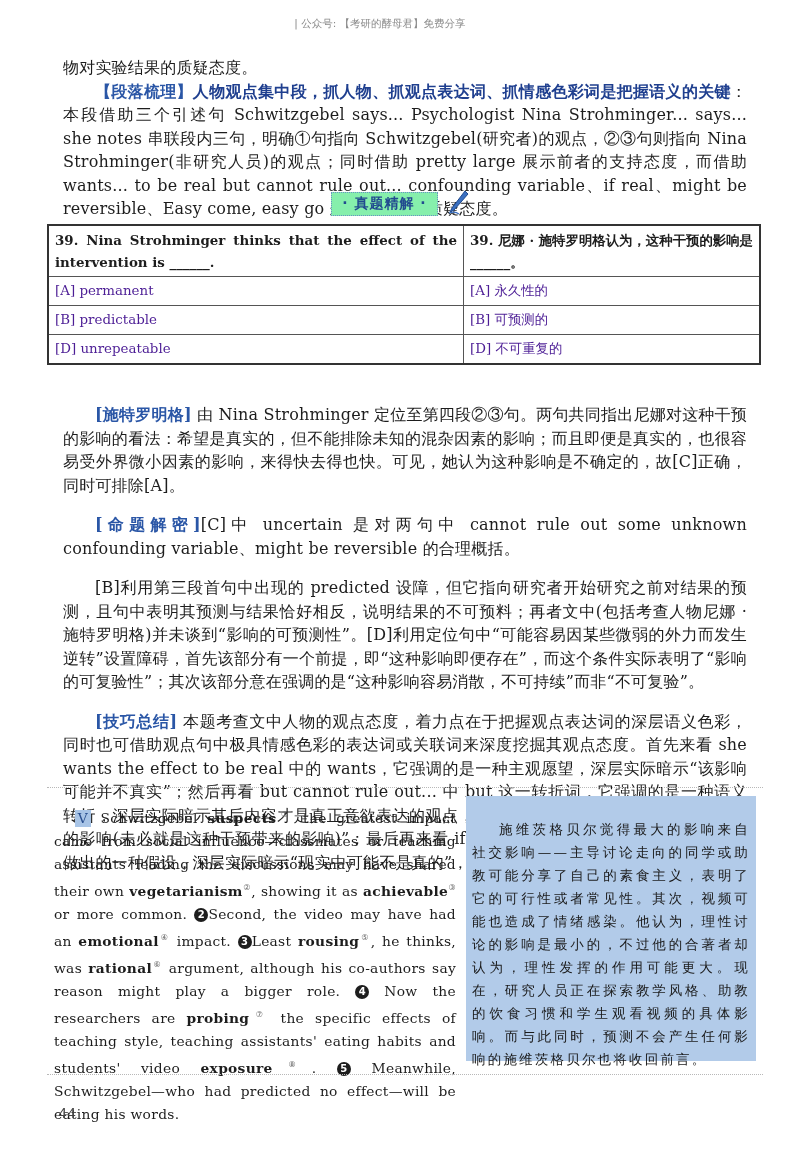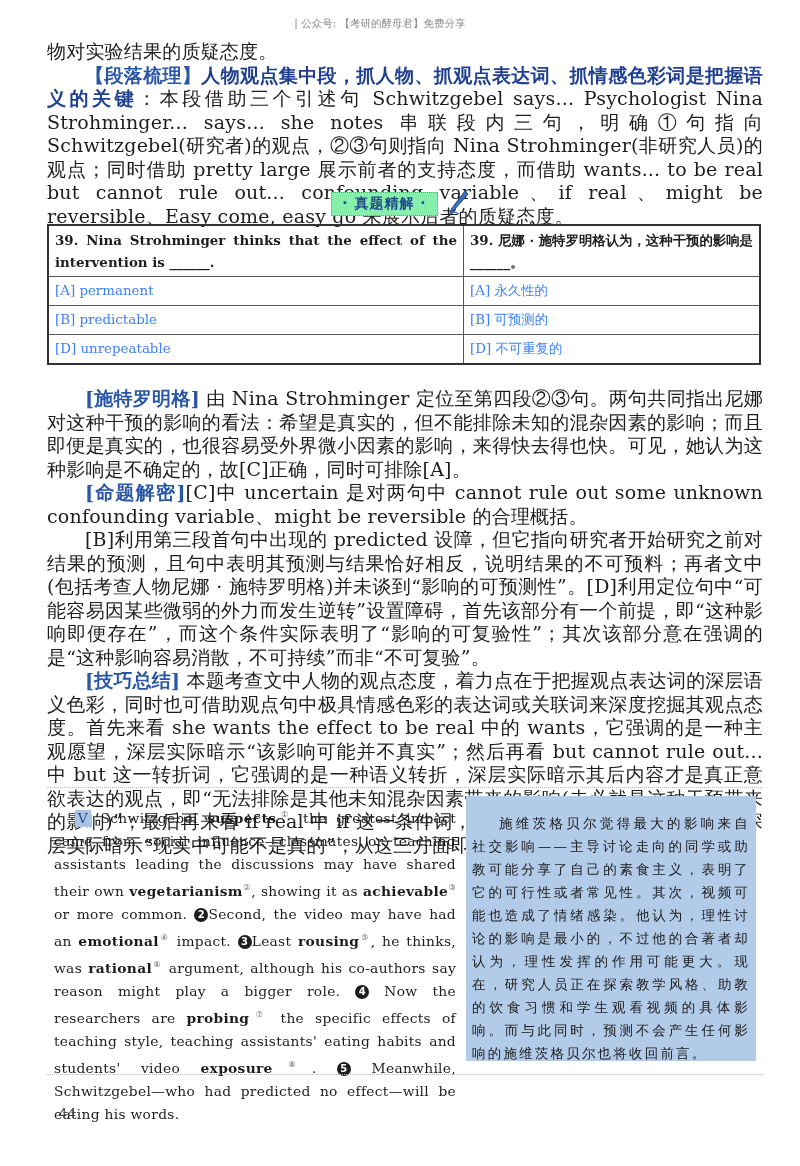--- a/index.html
+++ b/index.html
@@ -7,21 +7,21 @@
     width: 800px; height: 1166px; position: relative; overflow: hidden;
     font-family: "DejaVu Serif", "Liberation Serif", serif;
     color: #1d1d1d;
   }
   .watermark {
     position: absolute; top: 17px; left: 0; width: 760px; text-align: center;
     font-family: "DejaVu Sans", sans-serif; font-size: 10.5px; color: #8a8a8a;
   }
   .page { position: absolute; left: 47px; width: 716px; }
   .p {
-    font-size: 19px; line-height: 23.5px; text-align: justify; margin: 0;
+    font-size: 16px; line-height: 23.5px; text-align: justify; margin: 16px;
     letter-spacing: 0.2px;
   }
   .indent { text-indent: 2em; }
   .blue-tag { color: #2a56a6; font-weight: bold; }
   .blue-head { color: #1f3f8f; font-weight: bold; }
   .badge-wrap { position: absolute; top: 189px; left: 0; width: 800px; text-align: center; height: 28px; }
   .badge {
     display: inline-block; padding: 2px 10px; border: 1.5px dotted #6a8fc6;
     background: #86efac; color: #214a8f; font-weight: bold; font-size: 14px;
     font-family: "DejaVu Sans", sans-serif; letter-spacing: 1px; vertical-align: middle;
@@ -30,21 +30,21 @@
 
   table.q {
     position: absolute; top: 224px; left: 47px; width: 714px;
     border-collapse: collapse; border: 2px solid #333;
     font-size: 13.4px;
   }
   table.q td {
     border: 1px solid #555; padding: 3px 6px; vertical-align: top; line-height: 22px;
   }
   table.q td.left { width: 402px; }
-  table.q tr.opt td { height: 22px; color: #3b82f6; }
+  table.q tr.opt td { height: 22px; color: #4c1d95; }
   .qhead { font-weight: bold; text-align: justify; }
 
   .dots { position: absolute; left: 47px; width: 716px; border-top: 1.5px dotted #b8b8b8; height: 0; }
 
   .eng {
     position: absolute; top: 796px; left: 47px; width: 402px;
     font-size: 13.8px; line-height: 23.2px; text-align: justify; margin: 7px;
     letter-spacing: 0.3px;
   }
   .eng b { font-weight: bold; }
@@ -54,21 +54,21 @@
     font-weight: normal; line-height: 17px; margin-left: 1.5em;
   }
   .num {
     display: inline-block; width: 14px; height: 14px; border-radius: 50%;
     background: #1d1d1d; color: #fff; font-size: 10px; line-height: 14px;
     text-align: center; font-weight: bold; font-family: "DejaVu Sans", sans-serif;
     vertical-align: 1px; text-indent: 0;
   }
   .cn-box {
     position: absolute; top: 796px; left: 466px; width: 290px; height: 265px;
-    background: #b2cbe9; padding: 16px 6px 0 6px; box-sizing: border-box;
+    background: #b2cbe9; padding: 22px 6px 0 6px; box-sizing: border-box;
     font-family: "DejaVu Serif", serif; font-size: 13.5px; line-height: 23px;
     color: #1a1a1a; letter-spacing: 2.2px; text-align: justify;
   }
   .cn-box p { margin: 0; text-indent: 2em; }
   .page-num {
     position: absolute; top: 1106px; left: 58px; font-size: 15px; color: #444;
     font-family: Liberation Mono, monospace;
   }
 </style>
 </head>

